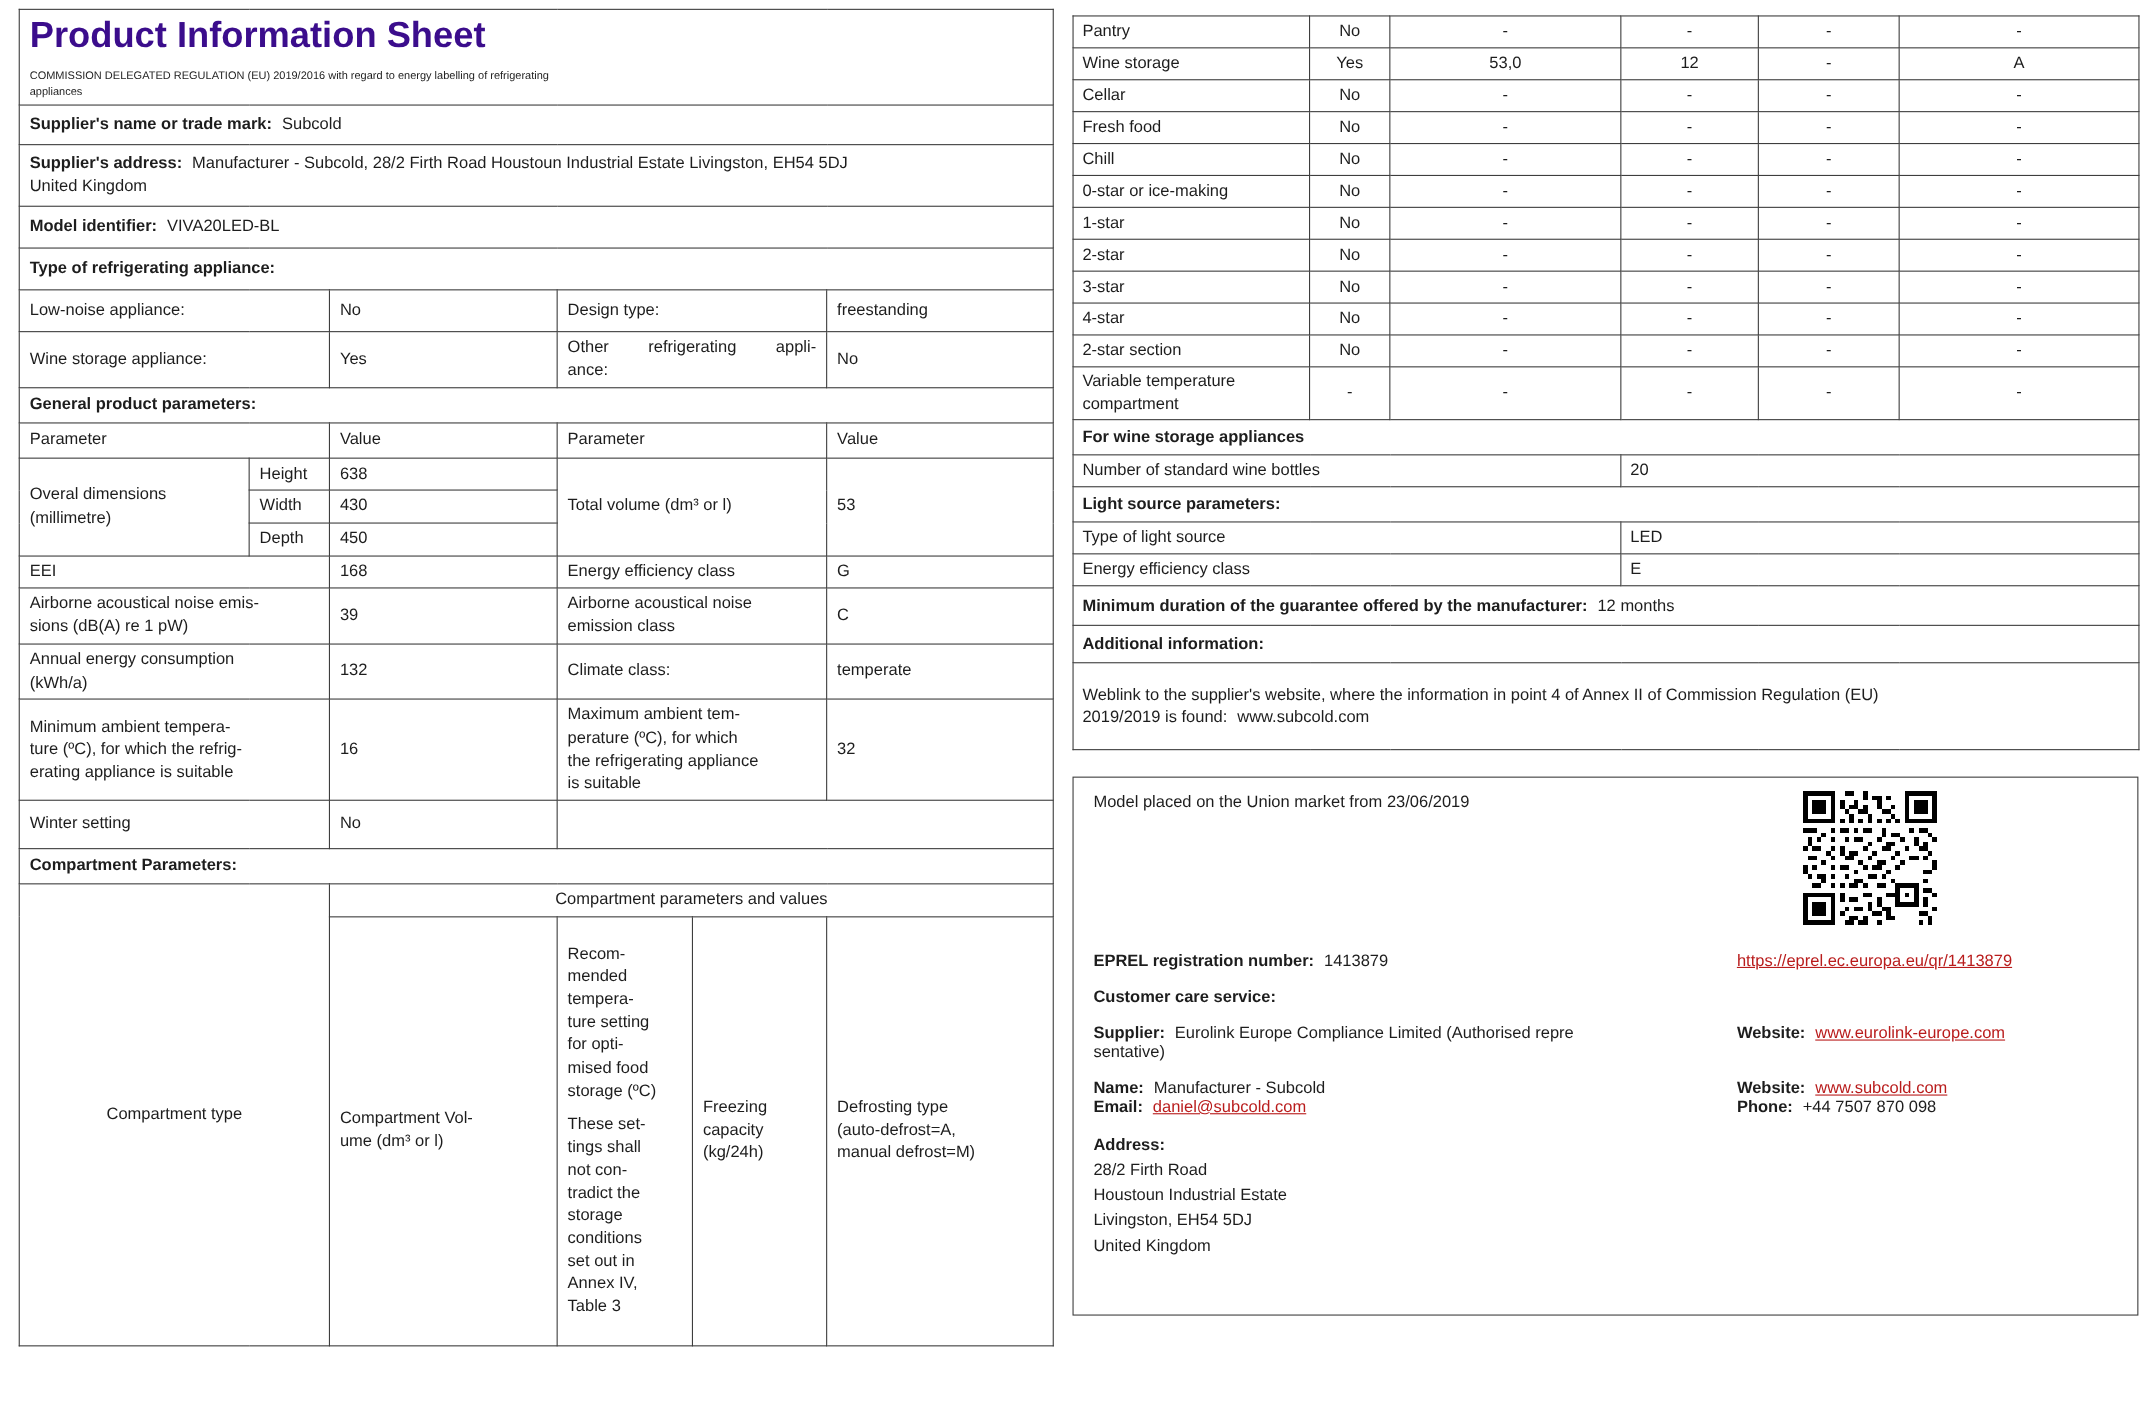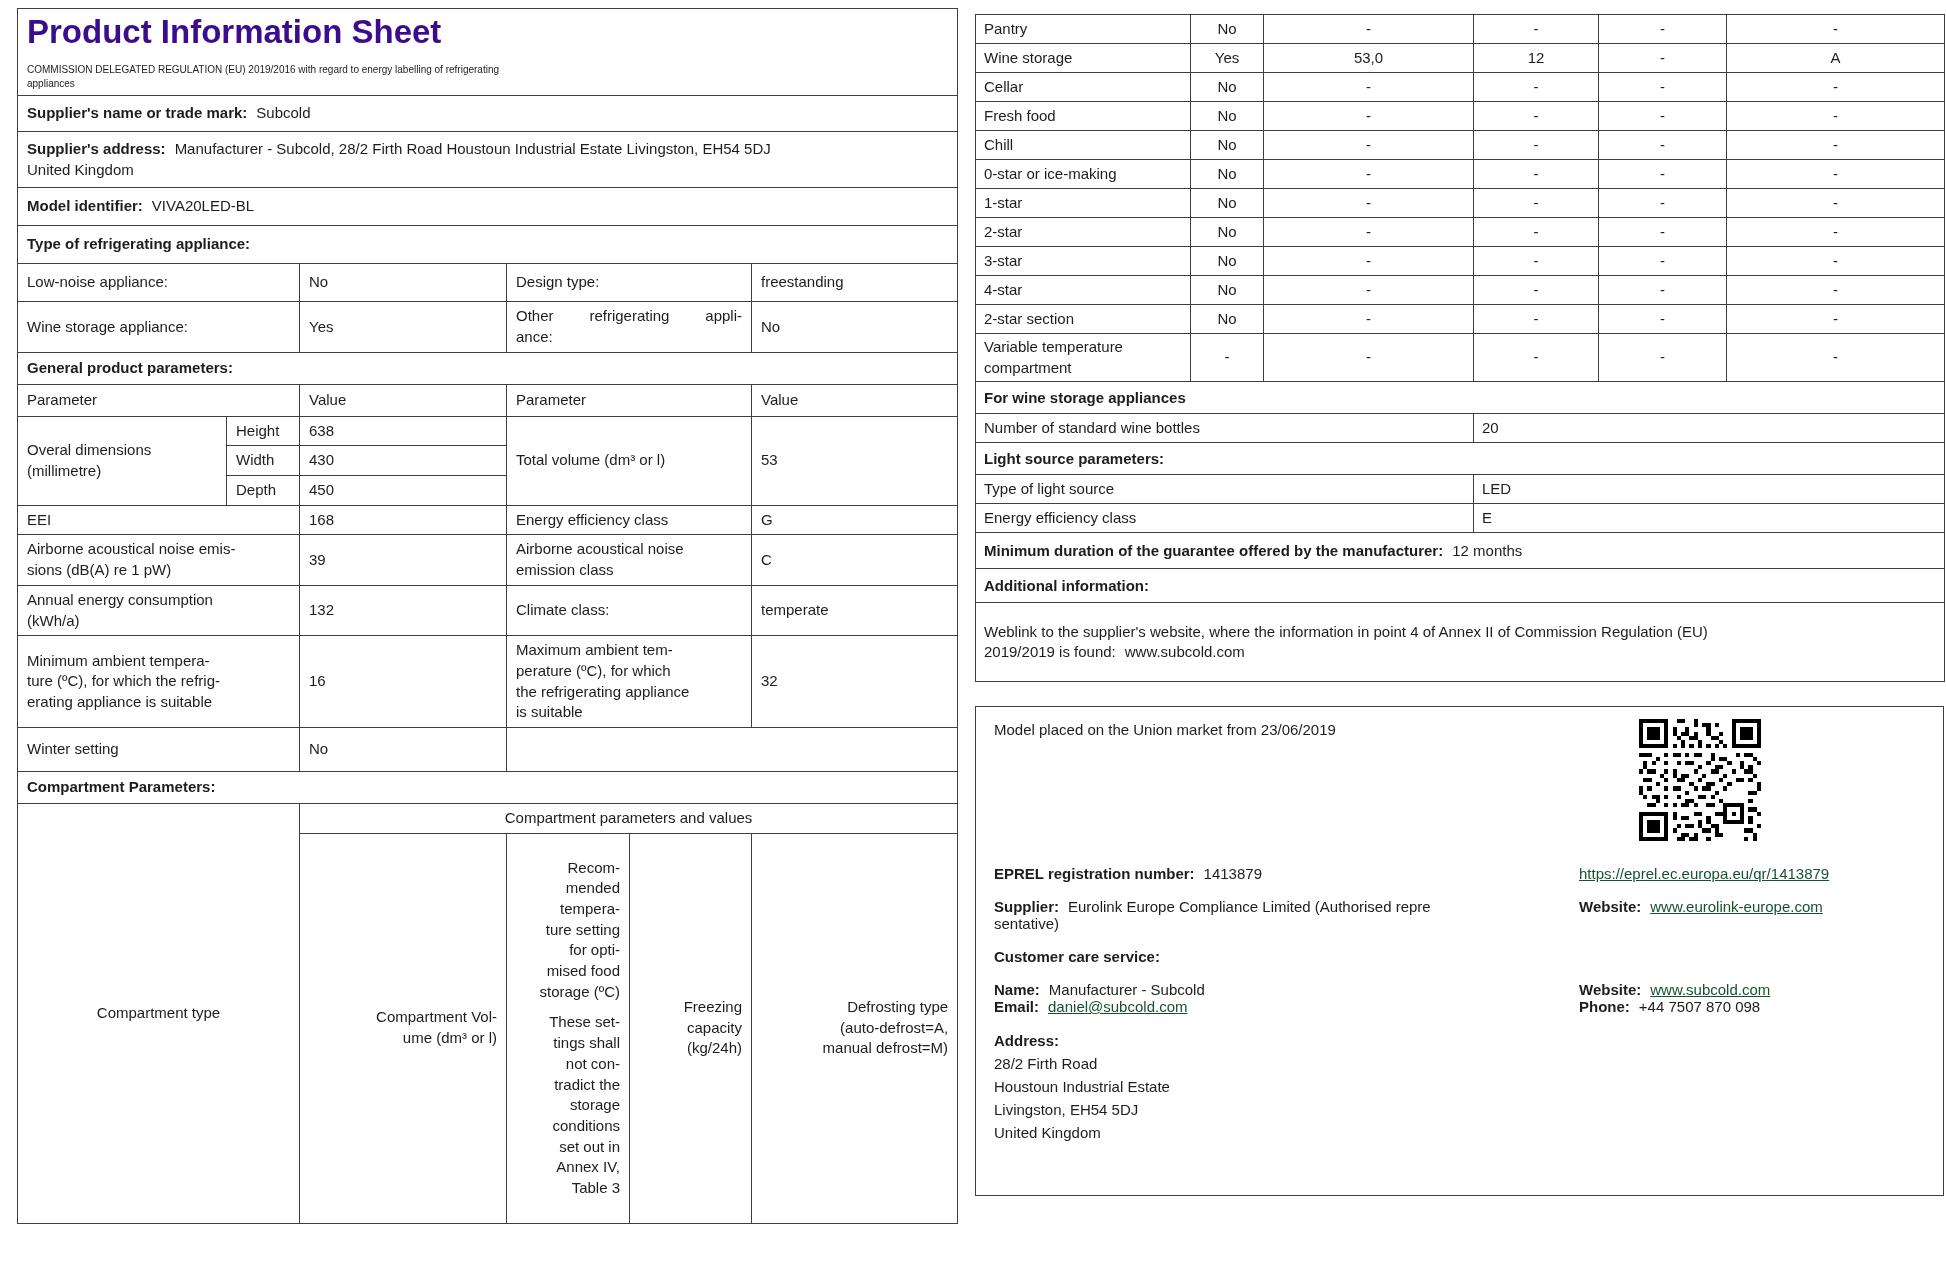--- a/index.html
+++ b/index.html
@@ -4,34 +4,34 @@
 <style>
   html,body{margin:0;padding:0;}
   body{
     width:1946px;height:1282px;position:relative;background:#fff;
     font-family:"Liberation Sans",sans-serif;color:#1d1d1d;font-size:15px;
   }
   .b{font-weight:bold;}
   .v{margin-left:9px;}
   .pre{white-space:pre-line;}
   .ctr{text-align:center;}
-  a.lk{color:#14532d;text-decoration:underline;cursor:pointer;}
+  a.lk{color:#b91c1c;text-decoration:underline;cursor:pointer;}
 
   
   .page-left{position:absolute;left:17px;top:8px;width:941px;}
   table.sheet{border-collapse:collapse;table-layout:fixed;width:100%;padding-left:18px;}
   table.sheet td{border:1px solid #3e3e3e;padding:4px 9px;line-height:1.38;vertical-align:middle;overflow:hidden;}
   .title-cell{padding:14px 10px 14px 10px;vertical-align:top;}
   .doc-title{font-size:33px;font-weight:bold;color:#3b0d8c;line-height:1.15;margin-bottom:12px;}
   .doc-sub{font-size:10px;line-height:1.4;white-space:pre-line;}
   .h28{height:28px}.h32{height:32px}.h36{height:36px}.h38{height:38px}
   .h44{height:44px}.h29{height:29px}.h390{height:390px}
   .jst{text-align:justify;text-align-last:justify;}
   .hdcell{font-weight:bold;}
-  .tallhd{text-align:right;vertical-align:middle;}
+  .tallhd{text-align:left;vertical-align:middle;}
   .tallhd .p2{margin-top:10px;}
 
   
   .page-right{position:absolute;left:975px;top:14px;width:969px;}
   table.rt{border-collapse:collapse;table-layout:fixed;width:100%;}
   table.rt td{border:1px solid #3e3e3e;padding:3px 8px;line-height:1.38;vertical-align:middle;overflow:hidden;}
   .rh29{height:29px}.rh32{height:32px}.rh36{height:36px}.rh34{height:34px}
   .weblink-cell{height:72px;vertical-align:top;padding-top:8px;}
 
   
@@ -396,27 +396,27 @@
       </g>
     </svg>
   </div>
 
   <div class="mrow" style="margin-top:14px;">
     <span class="b">EPREL registration number:</span><span class="v">1413879</span>
     <span class="rcol"><a class="lk">https://eprel.ec.europa.eu/qr/1413879</a></span>
   </div>
 
   <div class="mrow" style="margin-top:16px;">
+    <span class="b">Customer care service:</span>
+  </div>
+
+  <div class="mrow" style="margin-top:16px;">
     <span class="b">Supplier:</span><span class="v pre">Eurolink Europe Compliance Limited (Authorised repre
 sentative)</span>
     <span class="rcol"><span class="b">Website:</span><a class="lk v">www.eurolink-europe.com</a></span>
-  </div>
-
-  <div class="mrow" style="margin-top:16px;">
-    <span class="b">Customer care service:</span>
   </div>
 
   <div class="mrow" style="margin-top:16px;">
     <span class="b">Name:</span><span class="v">Manufacturer - Subcold</span>
     <span class="rcol"><span class="b">Website:</span><a class="lk v">www.subcold.com</a></span>
   </div>
 
   <div class="mrow" style="margin-top:0;">
     <span class="b">Email:</span><a class="lk v">daniel@subcold.com</a>
     <span class="rcol"><span class="b">Phone:</span><span class="v">+44 7507 870 098</span></span>

